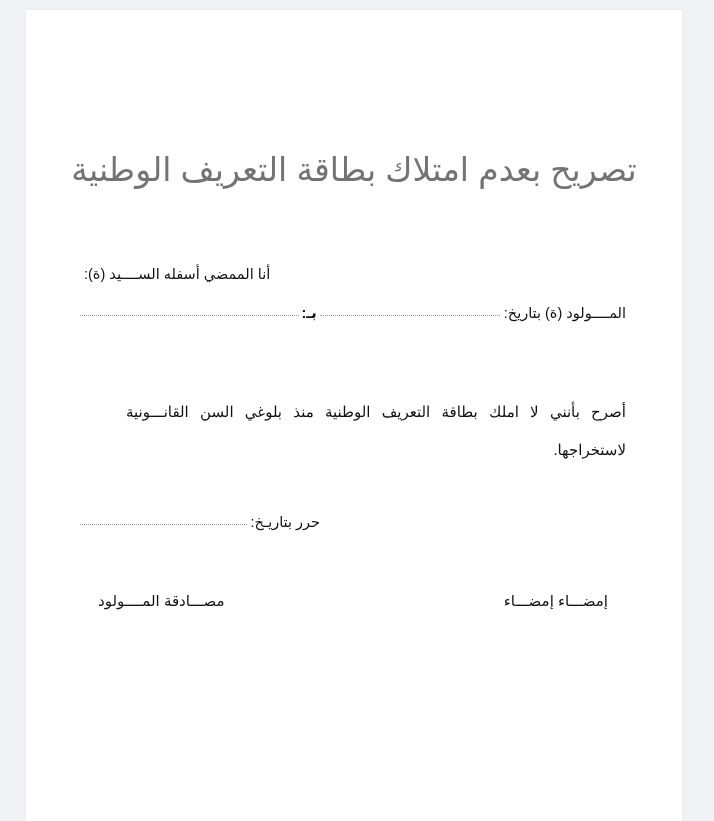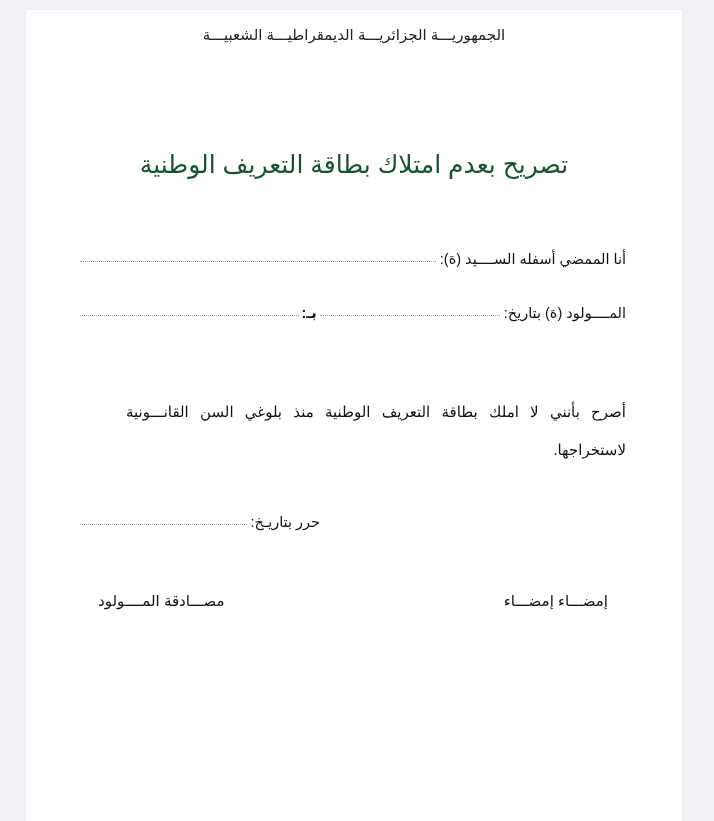--- a/index.html
+++ b/index.html
@@ -27,22 +27,22 @@
       left: 0; right: 0;
       text-align: center;
       font-size: 15px;
       color: #222;
       letter-spacing: 0.5px;
     }
     .title {
       top: 140px;
       left: 0; right: 0;
       text-align: center;
-      font-size: 25px;
-      color: #14532d;
+      font-size: 33px;
+      color: #737373;
     }
     .field-row {
       right: 56px;
       left: 54px;
       height: 22px;
       display: flex;
       flex-direction: row;
       align-items: flex-end;
       font-size: 14.5px;
     }
@@ -82,25 +82,24 @@
     .sig {
       top: 582px;
       font-size: 15px;
     }
   </style>
 </head>
 <body>
 
 <div class="page">
 
-  <div class="abs header">الجمهوريـــة الجزائريـــة الديمقراطيـــة الشعبيـــة</div>
 
   <div class="abs title">تصريح بعدم امتلاك بطاقة التعريف الوطنية</div>
 
-  <div class="abs field-row" style="top:235px;">
+  <div class="abs field-row" style="top:256px;flex-direction:column;">
     <span class="field-label">أنا الممضي أسفله الســــيد (ة):</span>
     <span class="dots"></span>
   </div>
 
   <div class="abs field-row" style="top:289px;">
     <span class="field-label">المــــولود (ة) بتاريخ:</span>
     <span class="dots-fixed" style="width:180px;"></span>
     <span class="field-sep">بـ:</span>
     <span class="dots"></span>
   </div>

